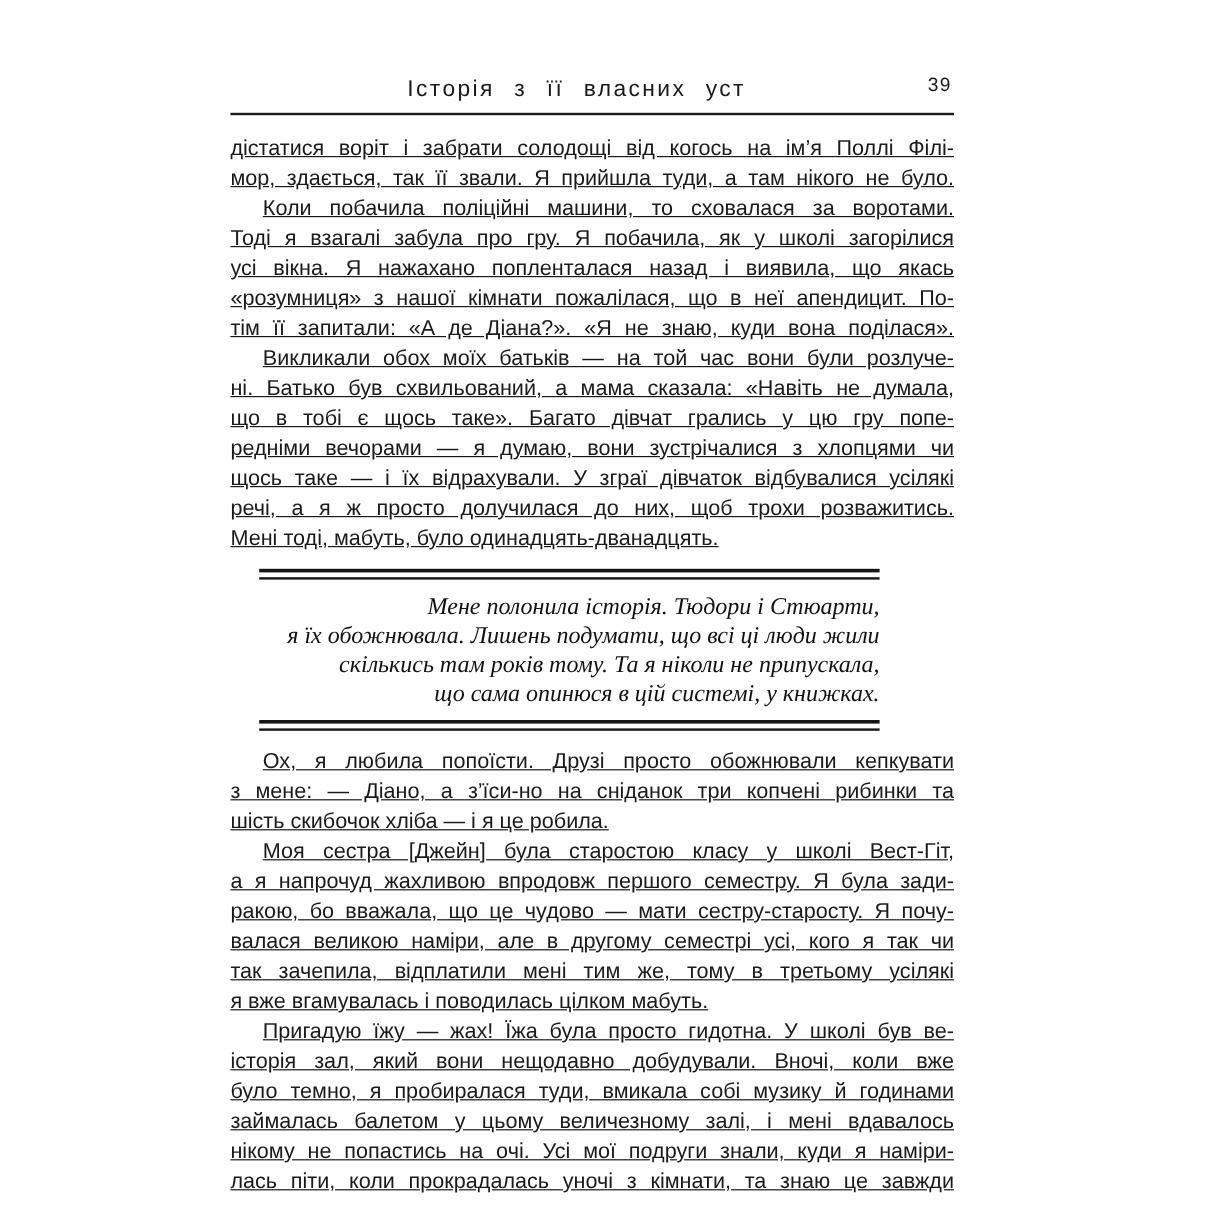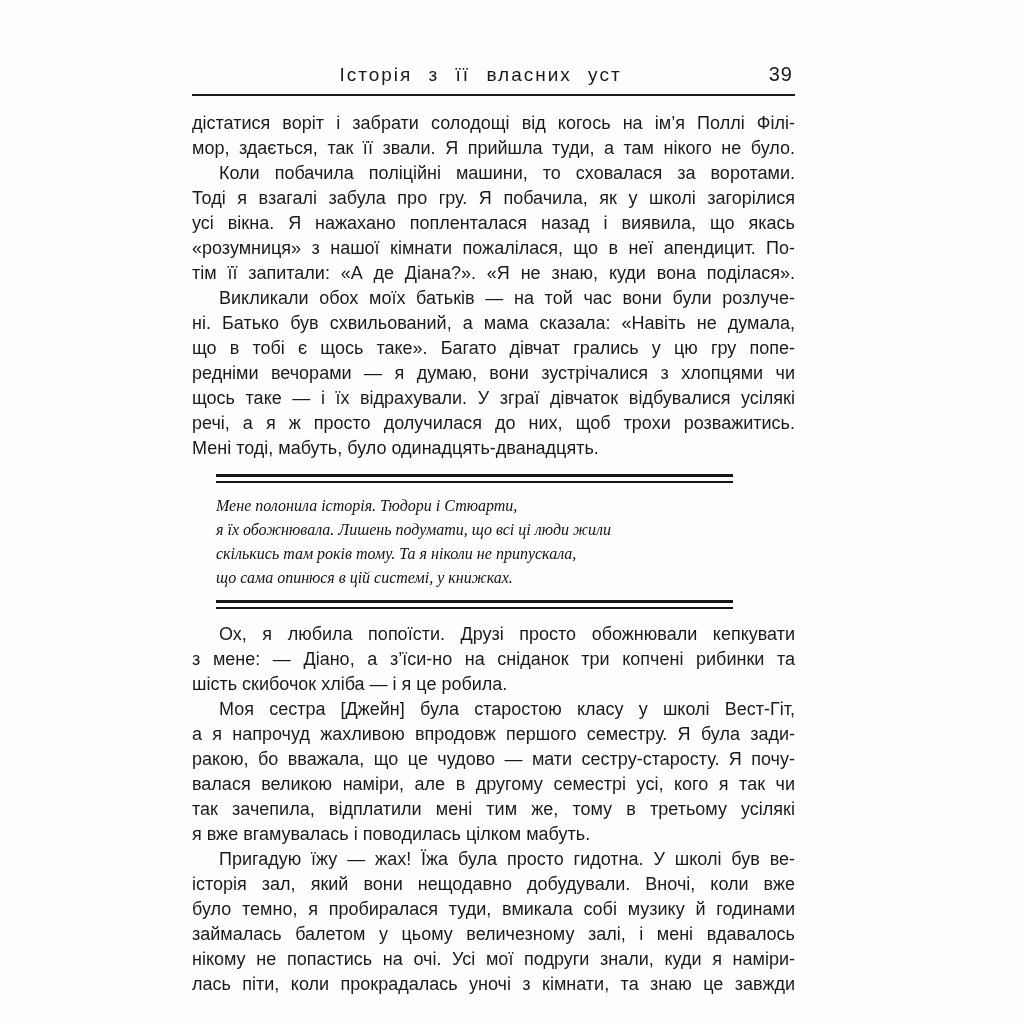--- a/index.html
+++ b/index.html
@@ -27,54 +27,55 @@
       position: absolute;
       left: 0; right: 26px;
       text-align: center;
       letter-spacing: 2px;
       word-spacing: 9px;
       white-space: nowrap;
     }
     .rh-num {
       position: absolute;
       right: 2px; top: -1px;
-      font-size: 20px;
+      font-size: 16px;
       letter-spacing: 1px;
     }
     .head-rule {
       border-bottom: 2px solid #1b1b1b;
       height: 0;
     }
     .bodytext {
       margin-top: 15px;
       font-size: 18px;
       line-height: 25px;
     }
     .line {
       text-align: justify;
       text-align-last: justify;
+      text-decoration: underline;
     }
     .line.end { text-align-last: auto; }
     .line.ind { text-indent: 27px; }
     .quote-block {
       width: 517px;
       margin: 13px 0 13px 24px;
     }
     .qrule {
       height: 4px;
       border-top: 3px solid #161616;
       border-bottom: 2px solid #161616;
     }
     .quote-text {
       padding: 11px 0 10px 0;
       font-family: "Liberation Serif", serif;
       font-style: italic;
-      font-size: 16px;
+      font-size: 20px;
       line-height: 24px;
-      text-align: left;
+      text-align: right;
       color: #111;
     }
   </style>
 </head>
 <body>
 
 <div class="page">
   <div class="content">
 
     <div class="running-head">

